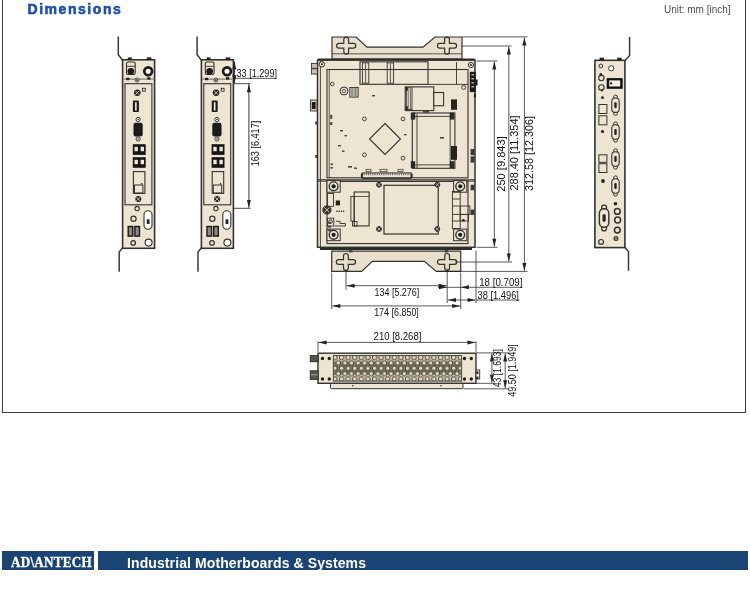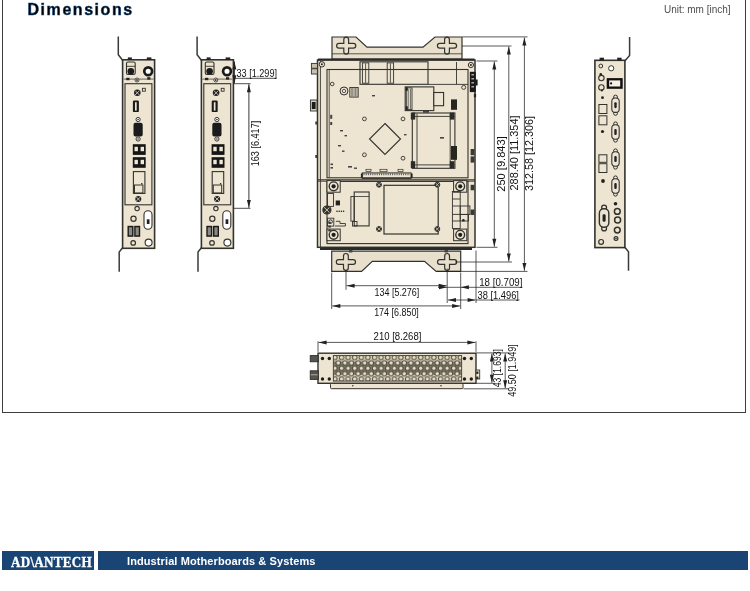--- a/index.html
+++ b/index.html
@@ -1,21 +1,21 @@
 <!DOCTYPE html>
 <html><head><meta charset="utf-8"><style>
 html,body{margin:0;padding:0;width:750px;height:591px;background:#fff;overflow:hidden;}
 body{font-family:"Liberation Sans",sans-serif;position:relative;}
 #frame{position:absolute;left:2px;top:-6px;width:742px;height:417px;border:1.6px solid #3d3d3d;}
-#h1{position:absolute;left:27.5px;top:2.3px;font-size:16px;font-weight:bold;color:#000000;letter-spacing:1.55px;line-height:1;-webkit-text-stroke:0.55px #124a80;}
+#h1{position:absolute;left:27.5px;top:2.3px;font-size:14px;font-weight:bold;color:#1d4ed8;letter-spacing:1.55px;line-height:1;-webkit-text-stroke:0.55px #124a80;}
 #unit{position:absolute;left:664px;top:2.5px;font-size:10.5px;color:#4c4c4c;transform:scaleX(0.95);transform-origin:0 0;}
 #fbar{position:absolute;left:2px;top:551.4px;width:746px;height:18.6px;background:#1a4474;}
 #fgap{position:absolute;left:93.5px;top:551.4px;width:4px;height:18.6px;background:#fff;}
 #flogo{position:absolute;left:11px;top:553.6px;font-family:"Liberation Serif",serif;font-weight:bold;font-size:15.5px;color:#fff;letter-spacing:0.3px;-webkit-text-stroke:0.35px #fff;transform:scaleX(0.845);transform-origin:0 0;white-space:nowrap;line-height:1;}
-#ftext{position:absolute;left:127px;top:555.4px;font-size:11px;font-weight:bold;color:#fff;letter-spacing:0.1px;}
+#ftext{position:absolute;left:127px;top:555.4px;font-size:14px;font-weight:bold;color:#fff;letter-spacing:0.1px;}
 svg{position:absolute;left:0;top:0;}
 </style></head>
 <body>
 <div id="frame"></div>
 <div id="h1">Dimensions</div>
 <div id="unit">Unit: mm [inch]</div>
 <svg width="750" height="430" viewBox="0 0 750 430">
 <defs>
 <marker id="ae" markerWidth="9" markerHeight="6" refX="8.3" refY="3" orient="auto" markerUnits="userSpaceOnUse">
         <path d="M0.3,1 L8.3,3 L0.3,5 Z" fill="#222"></path>

